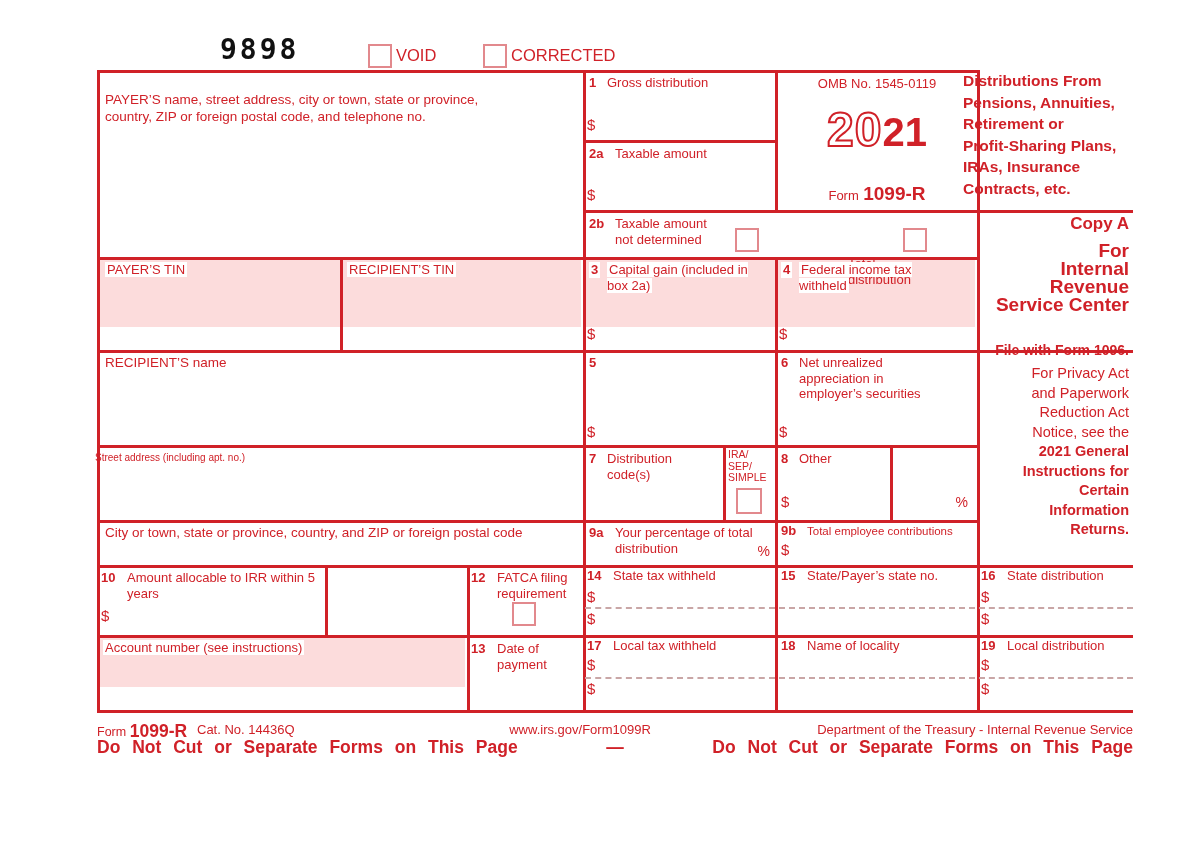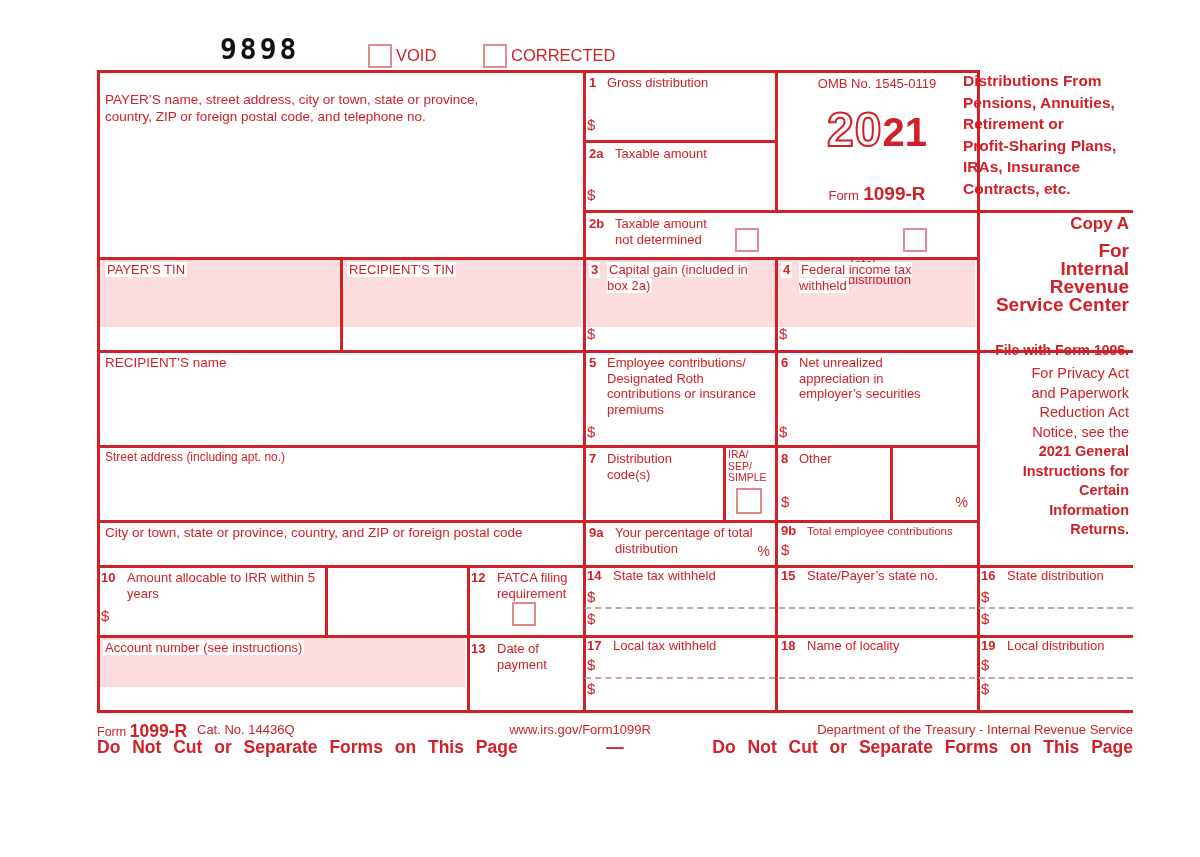--- a/index.html
+++ b/index.html
@@ -134,21 +134,21 @@
   <div class="formline">
     <span class="fw">Form</span>
     <span class="fn">1099-R</span>
   </div>
 
   <div class="lbl pre" style="left:105px;top:75px;width:470px;font-size:13.5px;line-height:17px;margin-top:16px;">PAYER’S name, street address, city or town, state or province,
 country, ZIP or foreign postal code, and telephone no.</div>
   <div class="lbl" style="left:105px;top:262px;"><span class="bgw">PAYER’S TIN</span></div>
   <div class="lbl" style="left:347px;top:262px;"><span class="bgw">RECIPIENT’S TIN</span></div>
   <div class="lbl" style="left:105px;top:355px;font-size:13.5px;">RECIPIENT’S name</div>
-  <div class="lbl" style="left:105px;top:450px;font-size:12px;">Street address (including apt. no.)</div>
+  <div class="lbl" style="left:95px;top:450px;font-size:10px;">Street address (including apt. no.)</div>
   <div class="lbl" style="left:105px;top:525px;font-size:13.5px;width:478px;">City or town, state or province, country, and ZIP or foreign postal code</div>
   <div class="lbl" style="left:103px;top:640px;"><span class="bgw">Account number (see instructions)</span></div>
 
   <div class="lbl i18" style="left:589px;top:75px;width:170px;"><span class="n">1</span><span>Gross distribution</span></div>
   <div class="dollar" style="left:587px;top:117px;">$</div>
   <div class="lbl i26" style="left:589px;top:146px;width:170px;"><span class="n">2a</span><span>Taxable amount</span></div>
   <div class="dollar" style="left:587px;top:187px;">$</div>
 
   <div class="lbl" style="left:589px;top:216px;font-weight:700;">2b</div>
   <div class="lbl pre" style="left:615px;top:216px;">Taxable amount
@@ -156,21 +156,21 @@
   <div class="cb" style="left:735px;top:228px;"></div>
   <div class="lbl pre" style="left:848px;top:216px;margin-top:40px;">Total
 distribution</div>
   <div class="cb" style="left:903px;top:228px;"></div>
 
   <div class="lbl i18" style="left:589px;top:262px;width:165px;"><span class="n bgw">3</span><span class="bgw">Capital gain (included in box 2a)</span></div>
   <div class="dollar" style="left:587px;top:326px;">$</div>
   <div class="lbl i18" style="left:781px;top:262px;width:135px;"><span class="n bgw">4</span><span class="bgw">Federal income tax withheld</span></div>
   <div class="dollar" style="left:779px;top:326px;">$</div>
 
-  <div class="lbl i18" style="left:589px;top:355px;width:155px;"><span class="n">5</span><span>Employee contributions/ Designated Roth contributions or insurance premiums</span></div>
+  <div class="lbl i18" style="left:589px;top:355px;width:155px;"><span class="n">5</span></div>
   <div class="dollar" style="left:587px;top:424px;">$</div>
   <div class="lbl i18" style="left:781px;top:355px;width:150px;"><span class="n">6</span><span>Net unrealized appreciation in employer’s securities</span></div>
   <div class="dollar" style="left:779px;top:424px;">$</div>
 
   <div class="lbl i18" style="left:589px;top:451px;width:105px;"><span class="n">7</span><span>Distribution code(s)</span></div>
   <div class="ira-lbl">IRA/
 SEP/
 SIMPLE</div>
   <div class="cb" style="left:736px;top:488px;width:22px;height:22px;"></div>
   <div class="lbl i18" style="left:781px;top:451px;width:100px;"><span class="n">8</span><span>Other</span></div>

